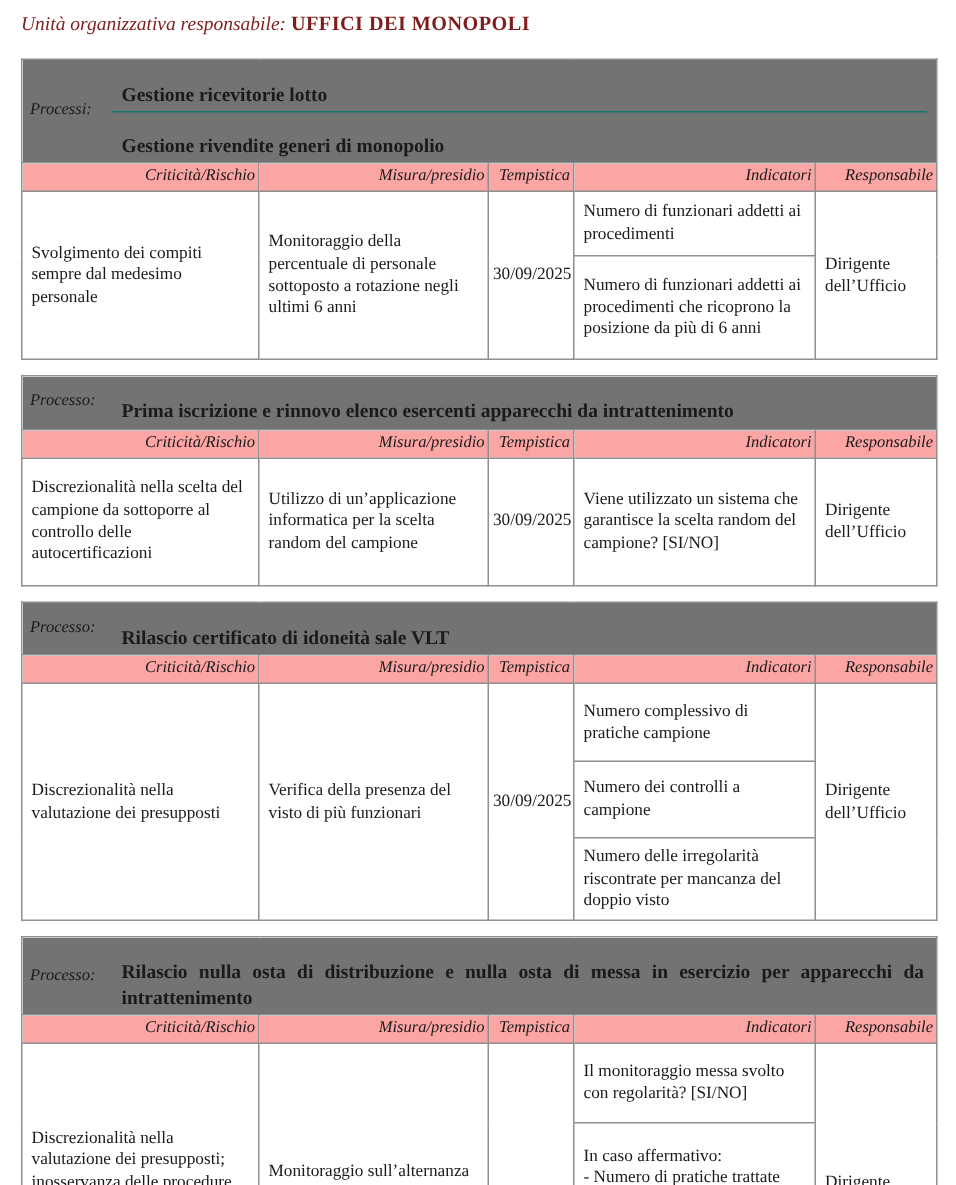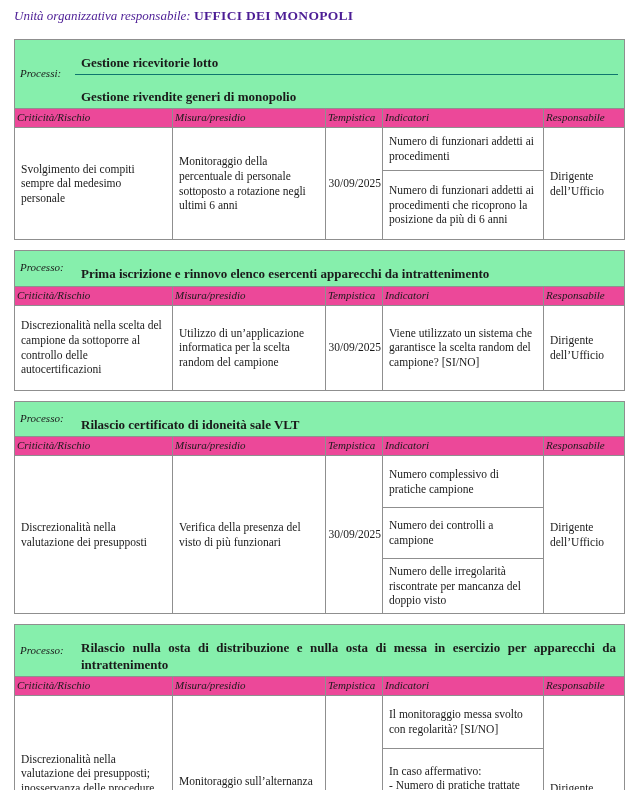--- a/index.html
+++ b/index.html
@@ -5,55 +5,55 @@
   html, body { margin: 0; padding: 0; background: #ffffff; }
   body {
     width: 637px;
     font-family: "Liberation Serif", serif;
     color: #1a1a1a;
     -webkit-font-smoothing: antialiased;
   }
   .page { padding: 6px 13px 12px 14px; }
 
   
-  .heading { margin: 2px 0 15px 0; font-size: 13px; color: #4c1d95; white-space: nowrap; }
+  .heading { margin: 2px 0 15px 0; font-size: 13px; color: #7f1d1d; white-space: nowrap; }
   .heading .lbl { font-style: italic; }
   .heading .val { font-weight: bold; font-size: 13.5px; letter-spacing: .3px; }
 
   
   table.ptable {
     border-collapse: collapse;
     width: 610px;
     table-layout: fixed;
     margin-bottom: 10px;
   }
   .ptable td {
     border: 1px solid #8f8f8f;
     padding: 3px 6px;
     vertical-align: middle;
     font-size: 11.5px;
     line-height: 1.27;
     overflow: hidden;
   }
 
   
-  tr.band-row td { background: #86efac; padding: 1px 6px 1px 5px; }
+  tr.band-row td { background: #737373; padding: 1px 6px 1px 5px; }
   .band { display: flex; align-items: center; }
   .plabel { font-style: italic; font-size: 11px; width: 55px; flex: none; color: #1a1a1a; }
   .ptitles { flex: 1; min-width: 0; }
   .ptitle { font-weight: bold; font-size: 13px; padding: 14px 2px 2px 6px; }
   .ptitle + .ptitle { border-top: 1px solid #0f766e; }
   .ptitle.justify { text-align: justify; }
 
   
   tr.head-row td {
     font-style: italic;
     font-size: 11px;
-    text-align: left;
-    background: #ec4899;
+    text-align: right;
+    background: #fca5a5;
     padding: 1px 2px;
     height: 16px;
   }
 
   
   td.temp { padding: 2px 1px; text-align: right; }
   td.prelines { white-space: pre-line; vertical-align: middle; }
 </style>
 </head>
 <body>

